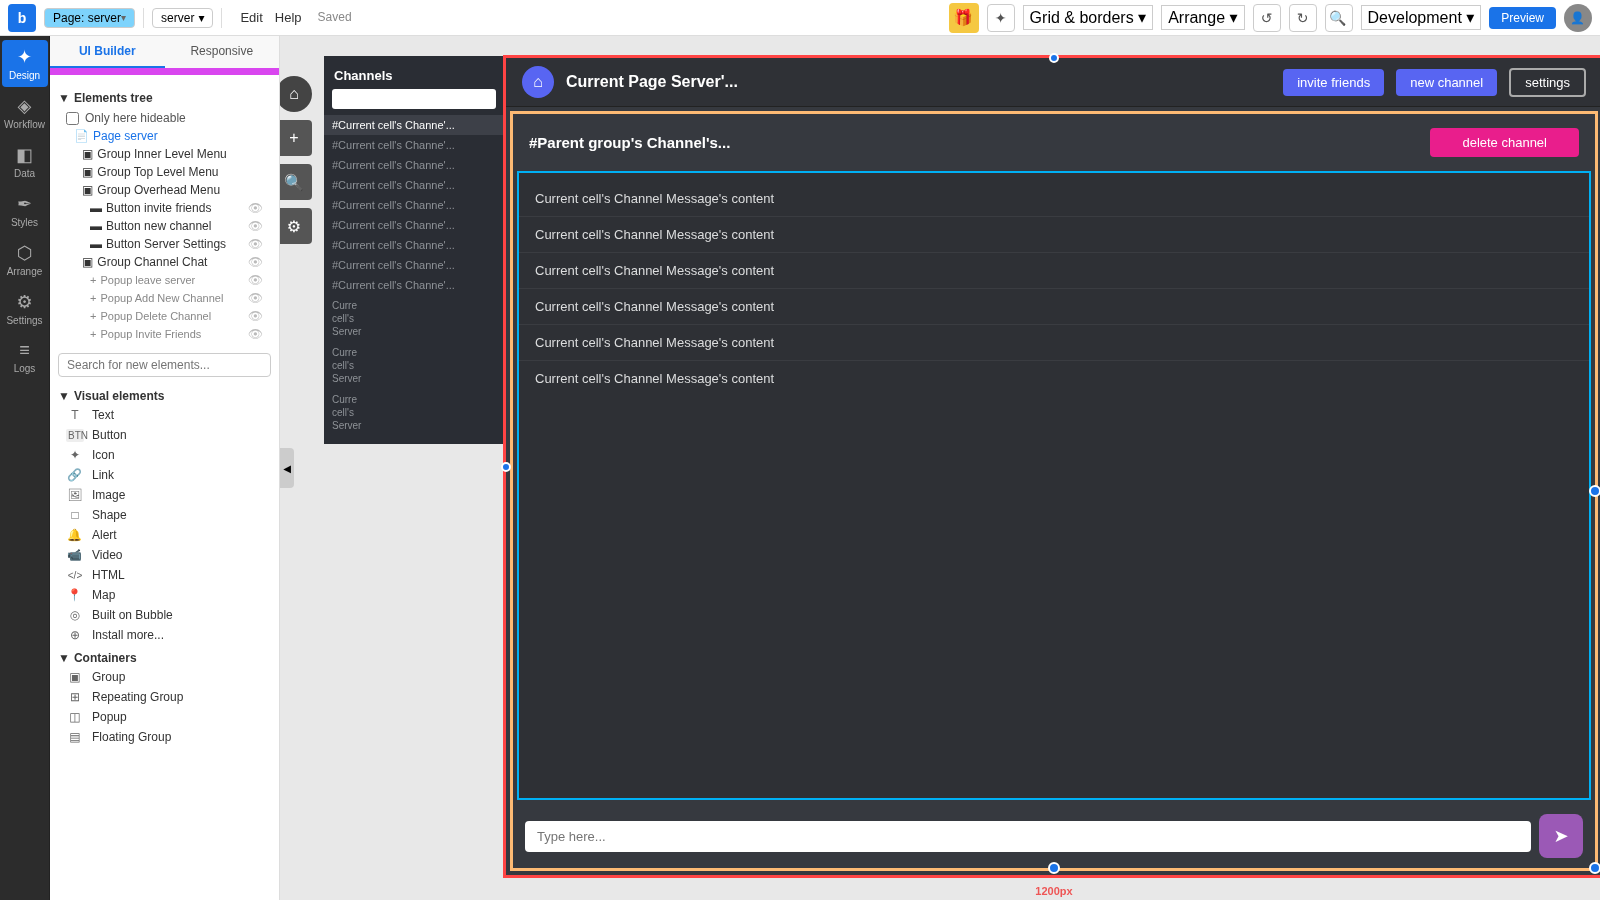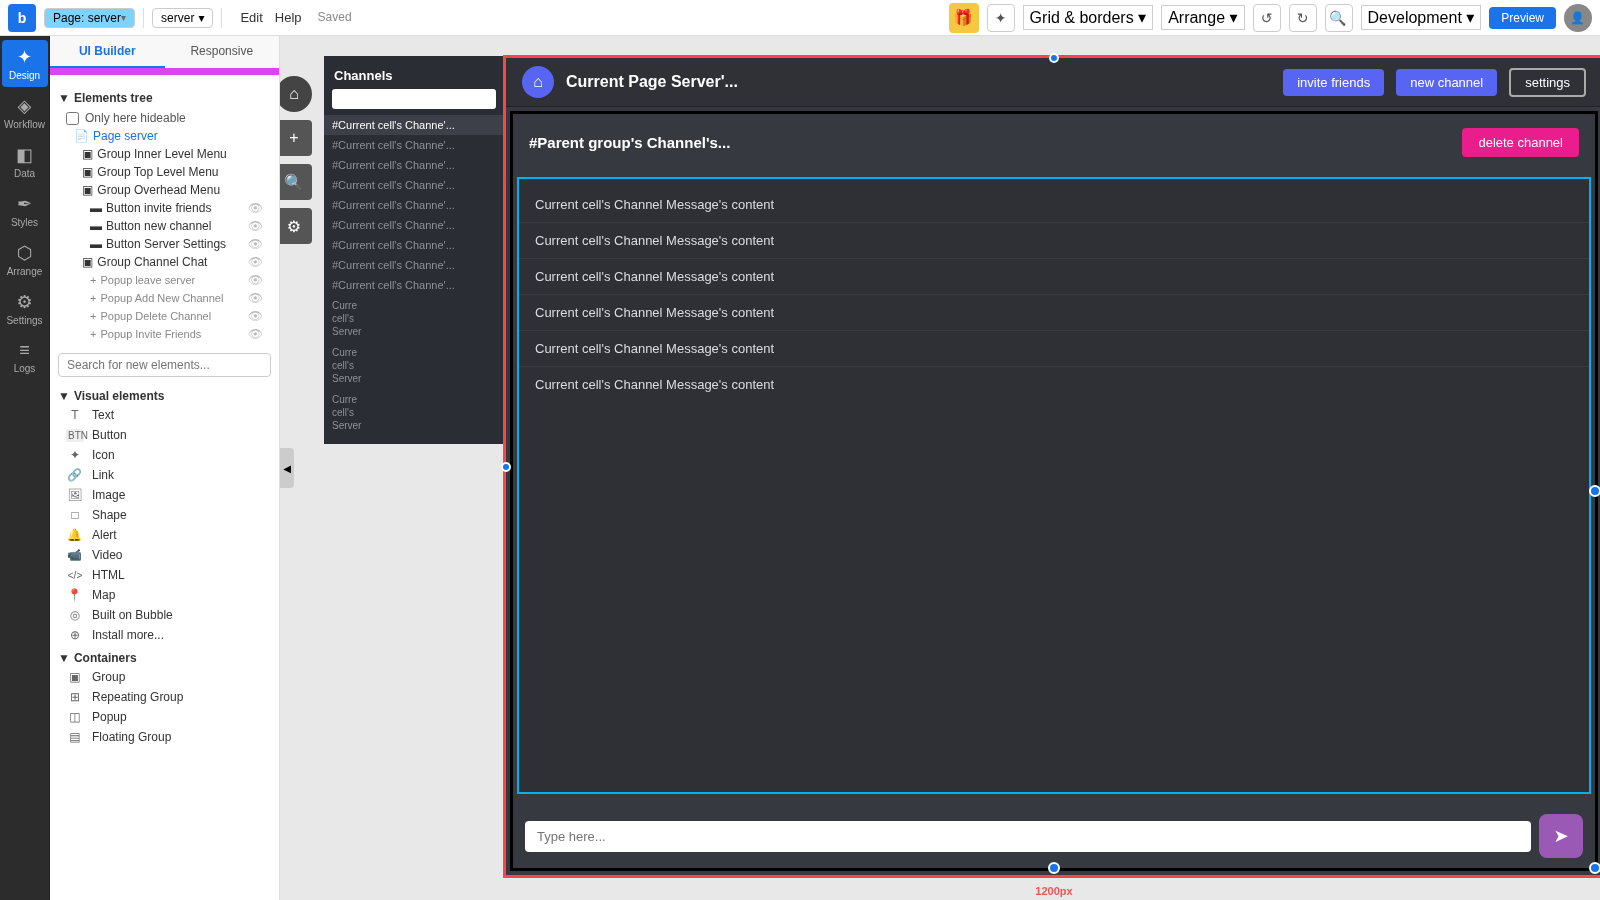--- a/index.html
+++ b/index.html
@@ -150,21 +150,21 @@
 
     
     .app-body { display: flex; height: calc(820px - 52px); }
     .app-chat-header {
       display: flex; align-items: center; justify-content: space-between;
       padding: 14px 16px 10px; background: #36393f;
     }
     .app-chat-title { color: #fff; font-size: 15px; font-weight: 600; }
     .btn-delete-channel {
       background: #e91e8c; color: #fff; border: none; border-radius: 4px;
-      padding: 7px 16px; font-size: 13px; cursor: pointer;
+      padding: 7px 32px; font-size: 13px; cursor: pointer;
     }
     .app-messages {
       flex: 1; padding: 8px 0; overflow-y: auto;
       border: 2px solid #00b0f4; margin: 4px; background: #2e3035;
     }
     .app-message-item {
       padding: 10px 16px; color: #dcddde; font-size: 13px;
       border-bottom: 1px solid #3a3c41;
     }
     .app-message-item:last-child { border-bottom: none; }
@@ -470,21 +470,21 @@
           <div class="app-topnav">
             <div class="app-topnav-home">⌂</div>
             <div class="app-topnav-title">Current Page Server'...</div>
             <button class="btn-invite">invite friends</button>
             <button class="btn-new-channel">new channel</button>
             <button class="btn-settings">settings</button>
           </div>
 
           <div class="app-body">
 
-            <div style="flex:1; border:3px solid #000000; position:relative; display:flex; flex-direction:column; margin:4px;gap:6px;">
+            <div style="flex:1; border:3px solid #fdba74; position:relative; display:flex; flex-direction:column; margin:4px;">
 
               <div class="app-chat-header">
                 <div class="app-chat-title">#Parent group's Channel's...</div>
                 <button class="btn-delete-channel">delete channel</button>
               </div>
 
               <div class="app-messages">
                 <div class="app-message-item">Current cell's Channel Message's content</div>
                 <div class="app-message-item">Current cell's Channel Message's content</div>
                 <div class="app-message-item">Current cell's Channel Message's content</div>

